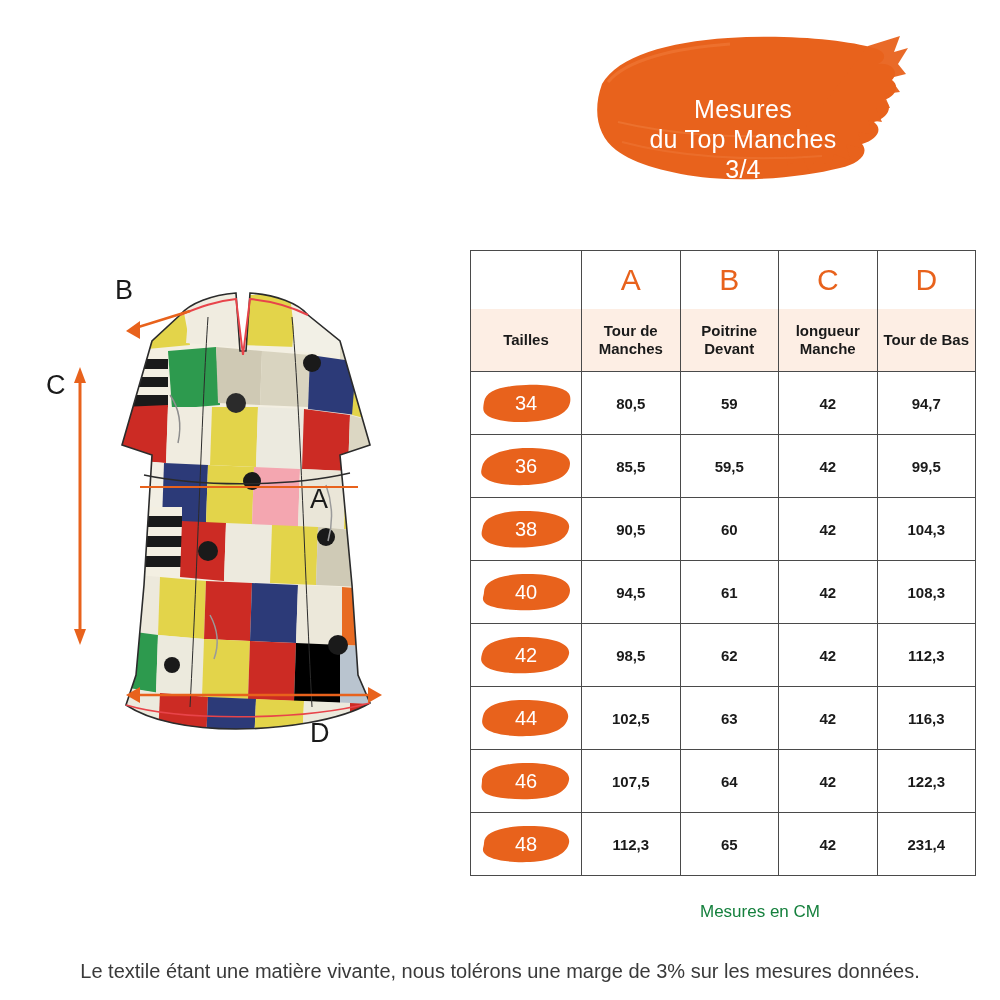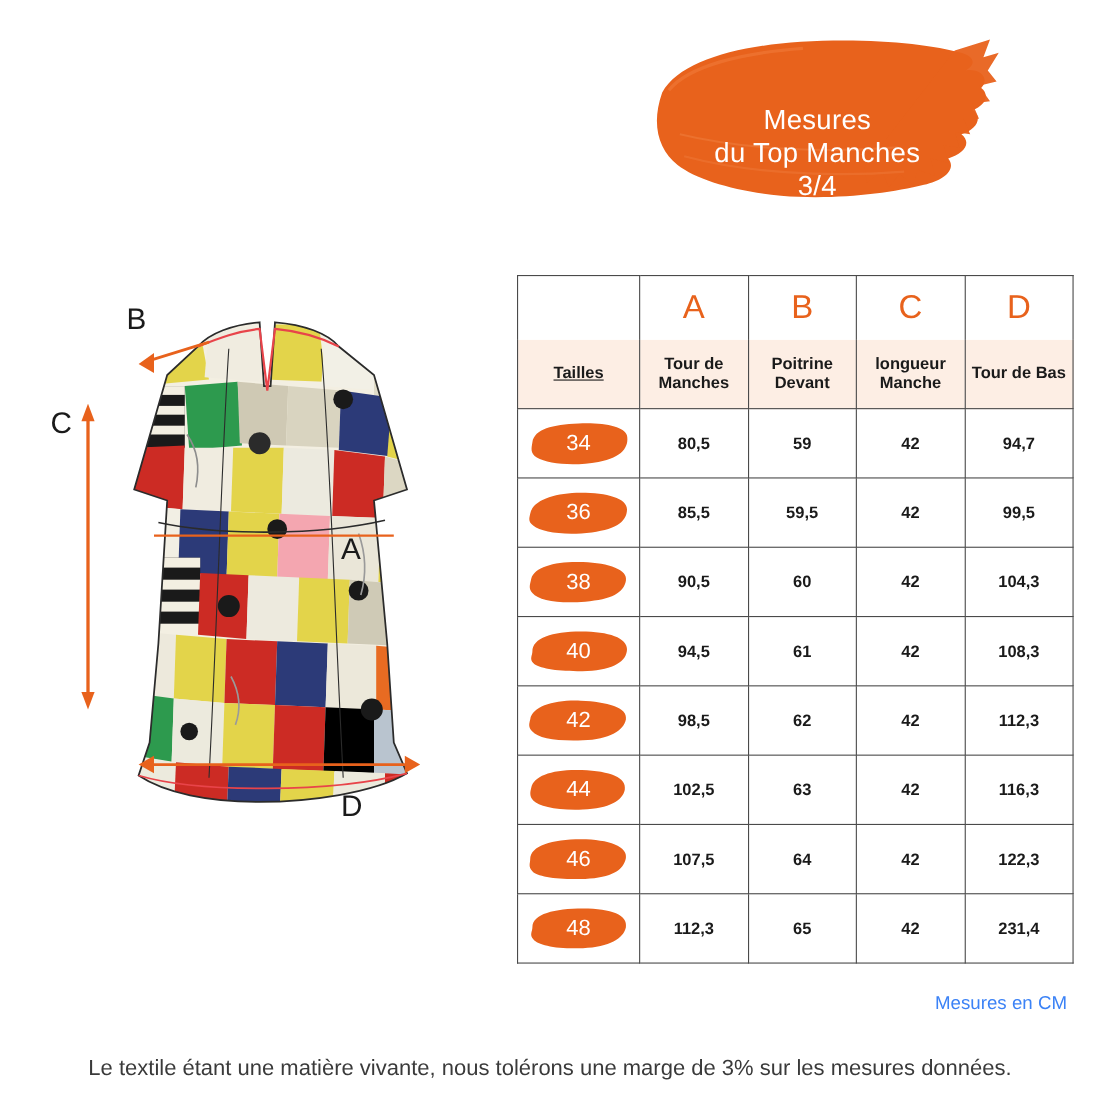--- a/index.html
+++ b/index.html
@@ -76,21 +76,21 @@
   }
   table.sizes td, table.sizes th {
     border: 1px solid #4a4a4a;
     text-align: center;
     vertical-align: middle;
     font-weight: bold;
     font-size: 15px;
     color: #1a1a1a;
     padding: 0;
   }
-  .col-size { width: 110px; text-decoration: underline; }
+  .col-size { width: 110px; }
   .col-val { width: 97.5px; }
 
   tr.row-letters td {
     height: 58px;
     color: #e8621c;
     font-size: 30px;
     font-weight: normal;
     border-bottom: none;
   }
   tr.row-letters td.empty-cell { border-right: 1px solid #4a4a4a; }
@@ -131,23 +131,23 @@
     color: #ffffff;
     font-size: 20px;
     font-weight: normal;
   }
 
   .units {
     position: absolute;
     left: 700px;
     top: 902px;
     width: 270px;
-    text-align: right;
+    text-align: left;
     font-size: 17px;
-    color: #3b82f6;
+    color: #15803d;
   }
   .footnote {
     position: absolute;
     left: 0;
     top: 960px;
     width: 1000px;
     text-align: center;
     font-size: 20px;
     color: #3a3a3a;
   }

